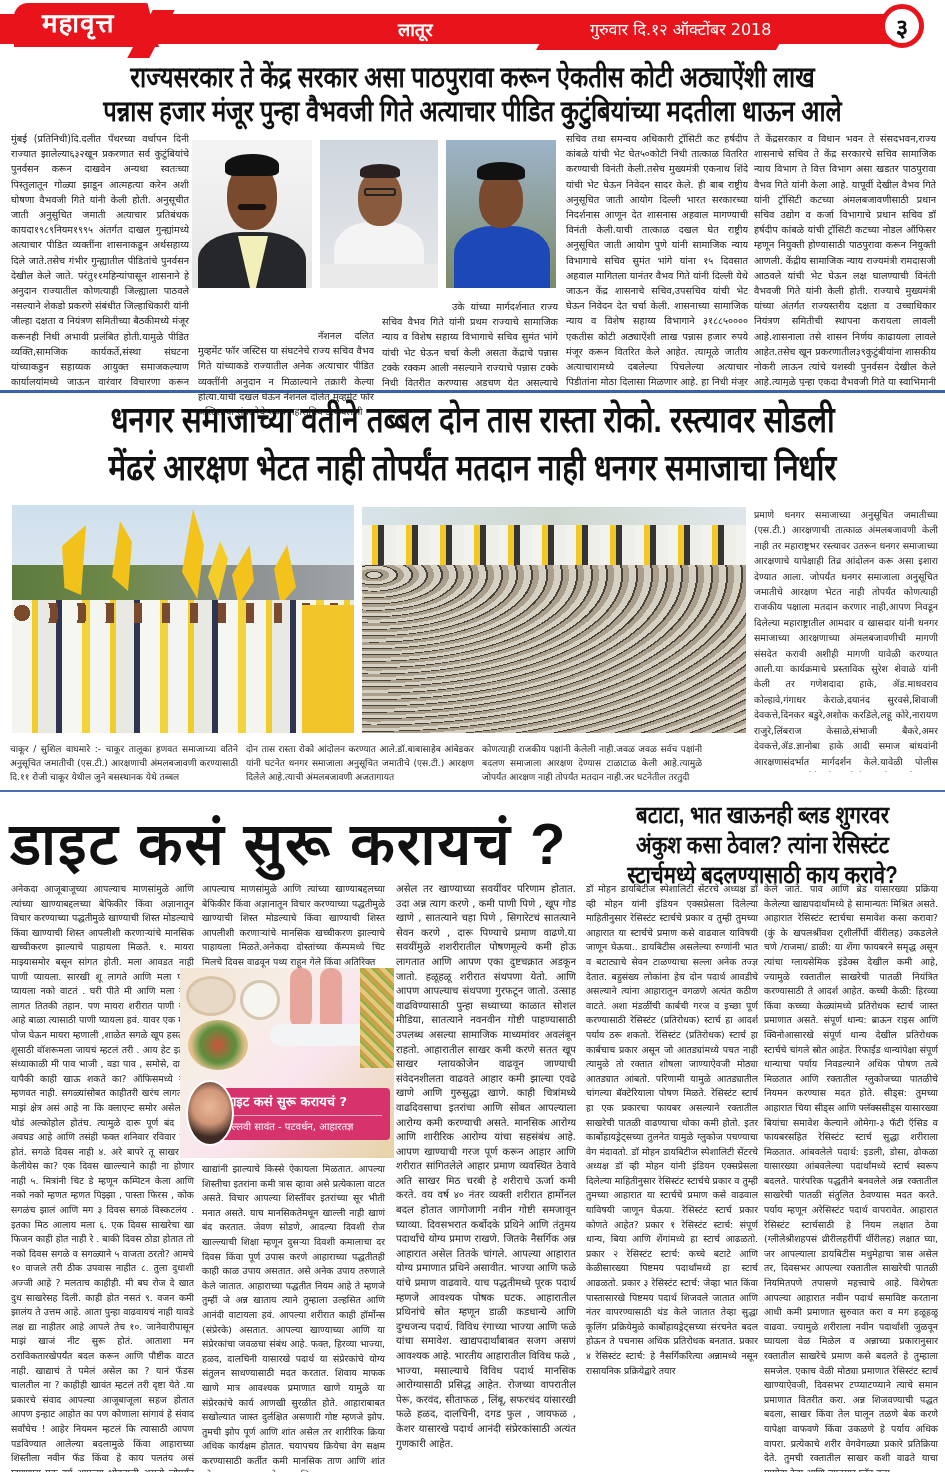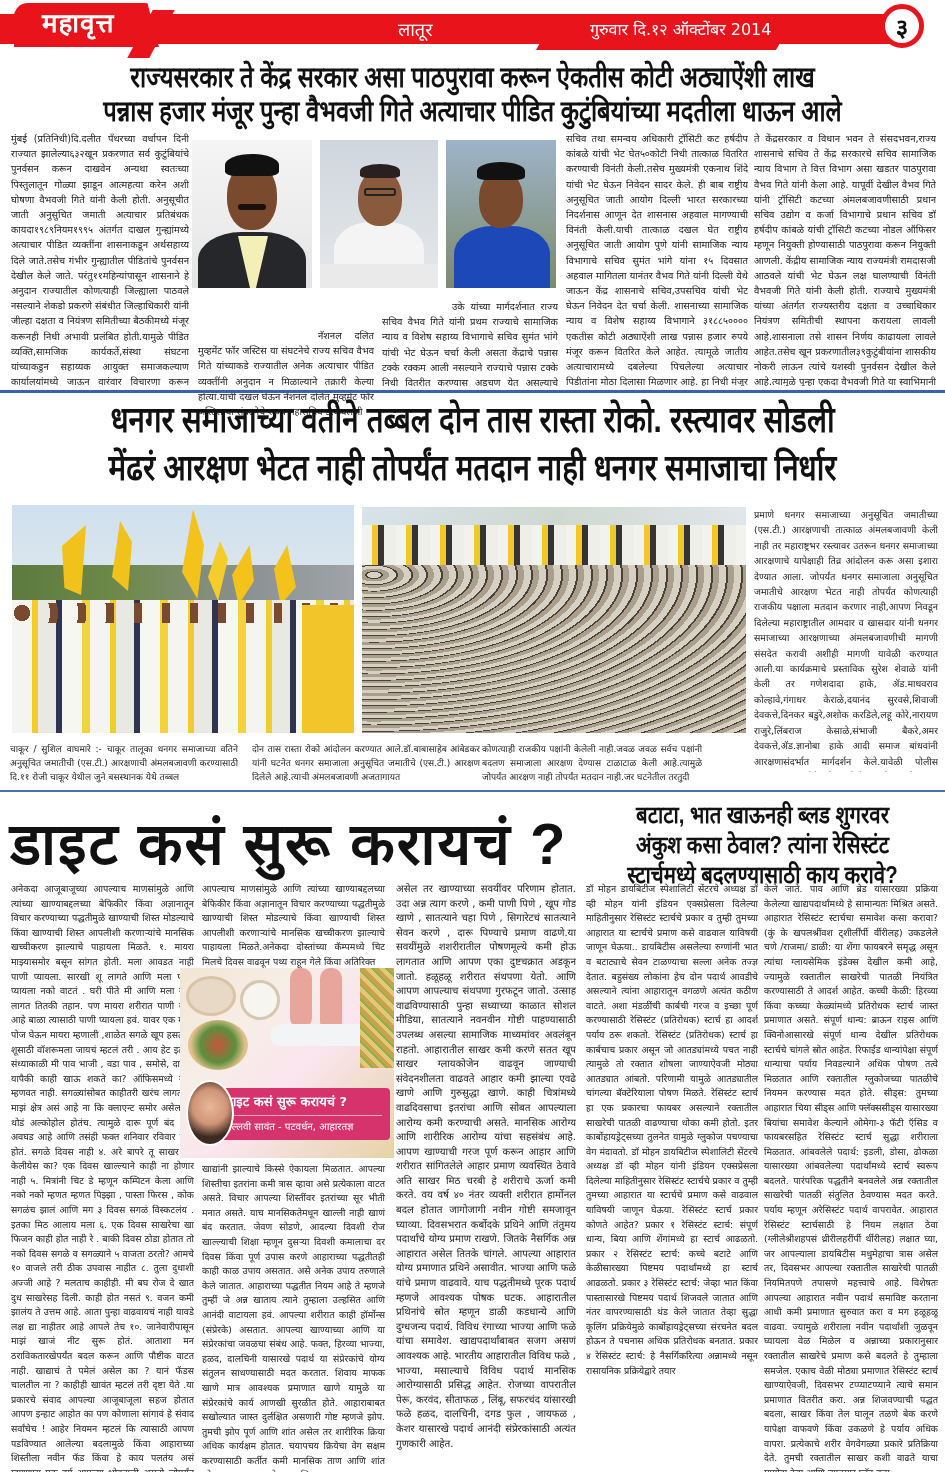--- a/index.html
+++ b/index.html
@@ -11,21 +11,21 @@
   .mast-bar { position: absolute; left: 0; top: 14px; width: 920px; height: 30px; background: #e8131b;
               clip-path: polygon(0 0, 100% 0, 97% 100%, 0 100%); }
   .mast-tab { position: absolute; left: 14px; top: 3px; width: 145px; height: 44px; background: #e8131b;
               border-radius: 14px 14px 0 0; clip-path: polygon(0 0, 92% 0, 100% 100%, 0 100%); }
   .mast-logo { position: absolute; left: 42px; top: 4px; color: #fff; font-family: "DejaVu Serif", serif;
                font-weight: bold; font-size: 26px; letter-spacing: 1px; }
   .mast-slash { position: absolute; left: 140px; top: 10px; width: 22px; height: 48px; background: #e8131b;
                 transform: skewX(-28deg); }
   .mast-slash2 { position: absolute; left: 540px; top: 36px; width: 240px; height: 14px; background: #e8131b;
                  transform: skewX(-30deg); }
-  .mast-city { position: absolute; left: 398px; top: 17px; color: #fff; font-weight: normal; font-size: 18px; }
+  .mast-city { position: absolute; left: 398px; top: 17px; color: #fff; font-weight: bold; font-size: 18px; }
   .mast-date { position: absolute; left: 590px; top: 18px; color: #fff; font-size: 16px; }
   .mast-page { position: absolute; left: 880px; top: 4px; width: 44px; height: 44px; background: #fff;
                border: 5px solid #e8131b; border-radius: 50%; color: #111; font-weight: bold; font-size: 24px;
                display: flex; align-items: center; justify-content: center; }
 
   .headline { position: absolute; text-align: center; font-family: "Liberation Sans", sans-serif;
               font-weight: bold; color: #111; transform: scaleX(0.82); transform-origin: center top; }
   .h1 { left: -40px; width: 1025px; top: 60px; font-size: 29px; line-height: 34px; }
   .h2 { left: -40px; width: 1025px; top: 396px; font-size: 36px; line-height: 48px; }
   .h3 { left: 10px; top: 808px; font-size: 58px; line-height: 72px; transform: none; text-align: left; width: 570px; letter-spacing: 2px; }
@@ -61,21 +61,21 @@
 </head>
 <body>
 
 <header class="masthead">
   <div class="mast-bar"></div>
   <div class="mast-tab"></div>
   <div class="mast-slash"></div>
   <div class="mast-slash2"></div>
   <span class="mast-logo">महावृत्त</span>
   <span class="mast-city">लातूर</span>
-  <span class="mast-date">गुरुवार दि.१२ ऑक्टोंबर 2014</span>
+  <span class="mast-date">गुरुवार दि.१२ ऑक्टोंबर 2018</span>
   <span class="mast-page">३</span>
 </header>
 
 <section>
   <h1 class="headline h1">
     <span style="display:block">राज्यसरकार ते केंद्र सरकार असा पाठपुरावा करून ऐकतीस कोटी अठ्याऐंशी लाख</span>
     <span style="display:block">पन्नास हजार मंजूर पुन्हा वैभवजी गिते अत्याचार पीडित कुटुंबियांच्या मदतीला धाऊन आले</span>
   </h1>
 
   <div class="col" style="left:11px; top:131px; width:178px; height:255px;">
@@ -143,23 +143,23 @@
     <div style="position:absolute; left:0; top:0; width:384px; height:40px; background:linear-gradient(90deg,#d8e3ea,#cfd8d0,#e0e6ea);"></div>
     <div style="position:absolute; left:0; top:18px; width:384px; height:40px; background:repeating-linear-gradient(90deg,#f2f2ee 0 10px,#f1c825 10px 16px,#343434 16px 22px,#efefea 22px 34px);"></div>
     <div style="position:absolute; left:0; top:58px; width:384px; height:168px; background:repeating-radial-gradient(ellipse at 12px 10px,#d7d1c3 0 7px,#4a4236 7px 9px,#a99f8c 9px 15px);"></div>
   </div>
 
   <div class="col" style="left:754px; top:507px; width:184px; height:265px; font-size:9.4px; line-height:15.4px;">
     <p>प्रमाणे धनगर समाजाच्या अनुसूचित जमातीच्या (एस.टी.) आरक्षणाची तात्काळ अंमलबजावणी केली नाही तर महाराष्ट्रभर रस्त्यावर उतरून धनगर समाजाच्या आरक्षणाचे यापेक्षाही तिव्र आंदोलन करू असा इशारा देण्यात आला. जोपर्यंत धनगर समाजाला अनुसूचित जमातीचे आरक्षण भेटत नाही तोपर्यंत कोणत्याही राजकीय पक्षाला मतदान करणार नाही,आपण निवडून दिलेल्या महाराष्ट्रातील आमदार व खासदार यांनी धनगर समाजाच्या आरक्षणाच्या अंमलबजावणीची मागणी संसदेत करावी अशीही मागणी यावेळी करण्यात आली.या कार्यक्रमाचे प्रस्ताविक सुरेश शेवाळे यांनी केली तर गणेशदादा हाके, ॲड.माधवराव कोल्हावे,गंगाधर केराळे,दयानंद सुरवसे,शिवाजी देवकत्ते,दिनकर बडुरे,अशोक करडिले,लहू कोरे,नारायण राजुरे,लिंबराज केसाळे,संभाजी बैकरे,अमर देवकत्ते,ॲड.ज्ञानोबा हाके आदी समाज बांधवांनी आरक्षणासंदर्भात मार्गदर्शन केले.यावेळी पोलीस प्रशासनाच्या वतीने चोख पोलीस बंदोबस्त ठेवण्यात आला होता. तहसीलदार यांना धनगर समाजाच्या वतीने निवेदन देण्यात आले.यावेळी चाकूर तालुक्यातील धनगर समाज बांधव मोठ्या प्रमाणात उपस्थित होते.</p>
   </div>
 
   <div class="caption" style="left:10px; top:742px; width:228px; height:44px;">
-    <p>चाकूर / सुशिल वाघमारे :- चाकूर तालूका धनगर समाजाच्या वतिने अनुसूचित जमातीची (एस.टी.) आरक्षणाची अंमलबजावणी करण्यासाठी दि.११ रोजी चाकूर येथील जुने बसस्थानक येथे तब्बल</p>
-  </div>
-  <div class="caption" style="left:246px; top:742px; width:228px; height:44px;margin-left:6px;">
+    <p>चाकूर / सुशिल वाघमारे :- चाकूर तालूका हणवत समाजाच्या वतिने अनुसूचित जमातीची (एस.टी.) आरक्षणाची अंमलबजावणी करण्यासाठी दि.११ रोजी चाकूर येथील जुने बसस्थानक येथे तब्बल</p>
+  </div>
+  <div class="caption" style="left:246px; top:742px; width:228px; height:44px;">
     <p>दोन तास रास्ता रोको आंदोलन करण्यात आले.डॉ.बाबासाहेब आंबेडकर यांनी घटनेत धनगर समाजाला अनुसूचित जमातीचे (एस.टी.) आरक्षण दिलेले आहे.त्याची अंमलबजावणी अजतागायत</p>
   </div>
   <div class="caption" style="left:482px; top:742px; width:220px; height:44px;">
     <p>कोणत्याही राजकीय पक्षांनी केलेली नाही.जवळ जवळ सर्वच पक्षांनी बदलण समाजाला आरक्षण देण्यास टाळाटाळ केली आहे.त्यामुळे जोपर्यंत आरक्षण नाही तोपर्यंत मतदान नाही.जर घटनेतील तरतुदी</p>
   </div>
 </section>
 
 <div class="rule rule-thin" style="top:790px;"></div>
 
 <section>

